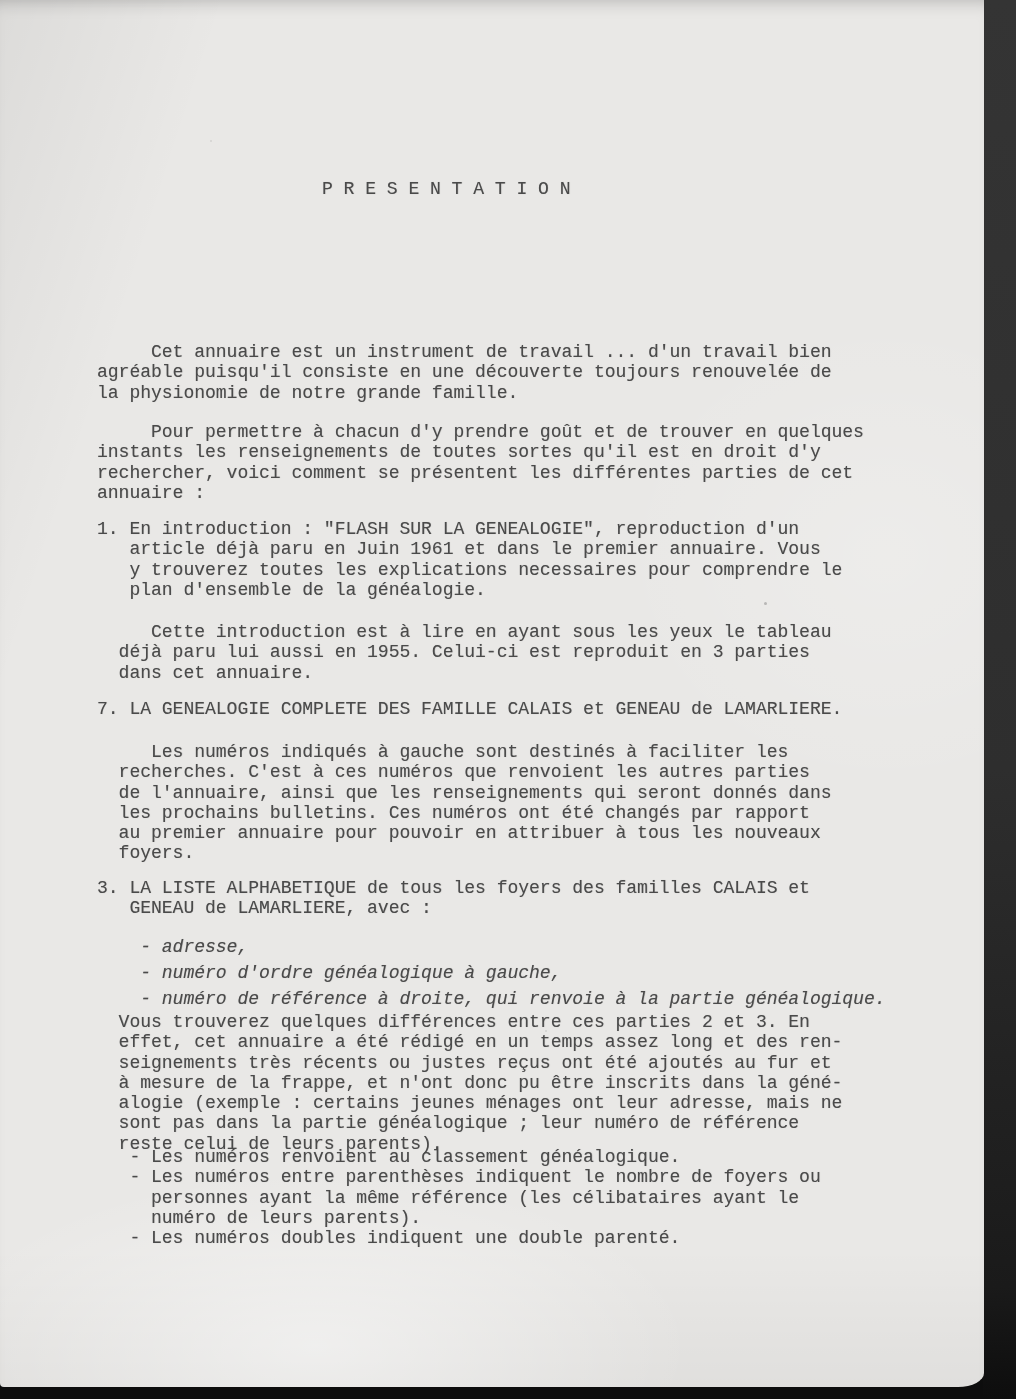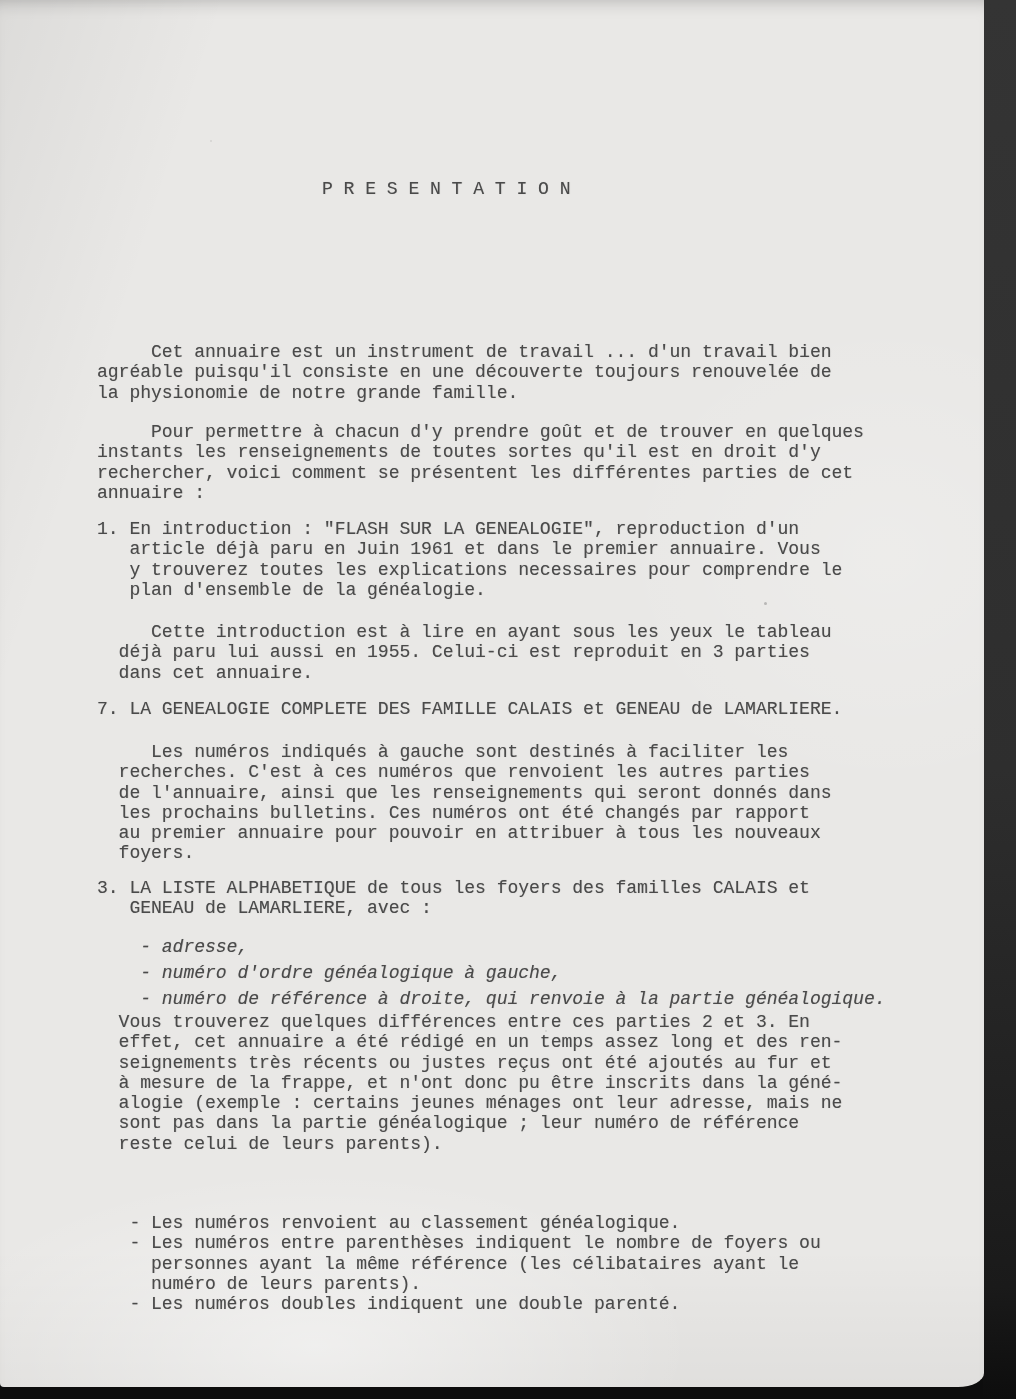--- a/index.html
+++ b/index.html
@@ -99,21 +99,21 @@
     <p class="tw tight" style="top:934px;">    - adresse,
     - numéro d'ordre généalogique à gauche,
     - numéro de référence à droite, qui renvoie à la partie généalogique.</p>
     <p class="tw" style="top:1012px;">  Vous trouverez quelques différences entre ces parties 2 et 3. En
   effet, cet annuaire a été rédigé en un temps assez long et des ren-
   seignements très récents ou justes reçus ont été ajoutés au fur et
   à mesure de la frappe, et n'ont donc pu être inscrits dans la géné-
   alogie (exemple : certains jeunes ménages ont leur adresse, mais ne
   sont pas dans la partie généalogique ; leur numéro de référence
   reste celui de leurs parents).</p>
-    <p class="tw" style="top:1213px;">   - Les numéros renvoient au classement généalogique.
+    <p class="tw" style="top:1147px;">   - Les numéros renvoient au classement généalogique.
    - Les numéros entre parenthèses indiquent le nombre de foyers ou
      personnes ayant la même référence (les célibataires ayant le
      numéro de leurs parents).
    - Les numéros doubles indiquent une double parenté.</p>
 
     <span class="speck s1"></span>
     <span class="speck s2"></span>
     <span class="speck s3"></span>
   </div>
 </div>

